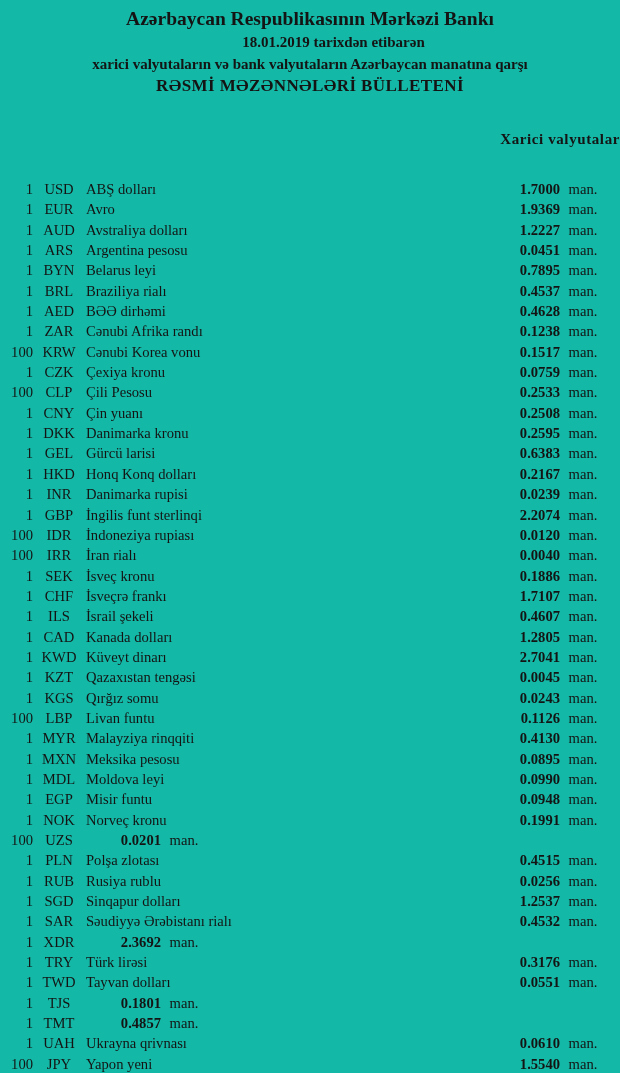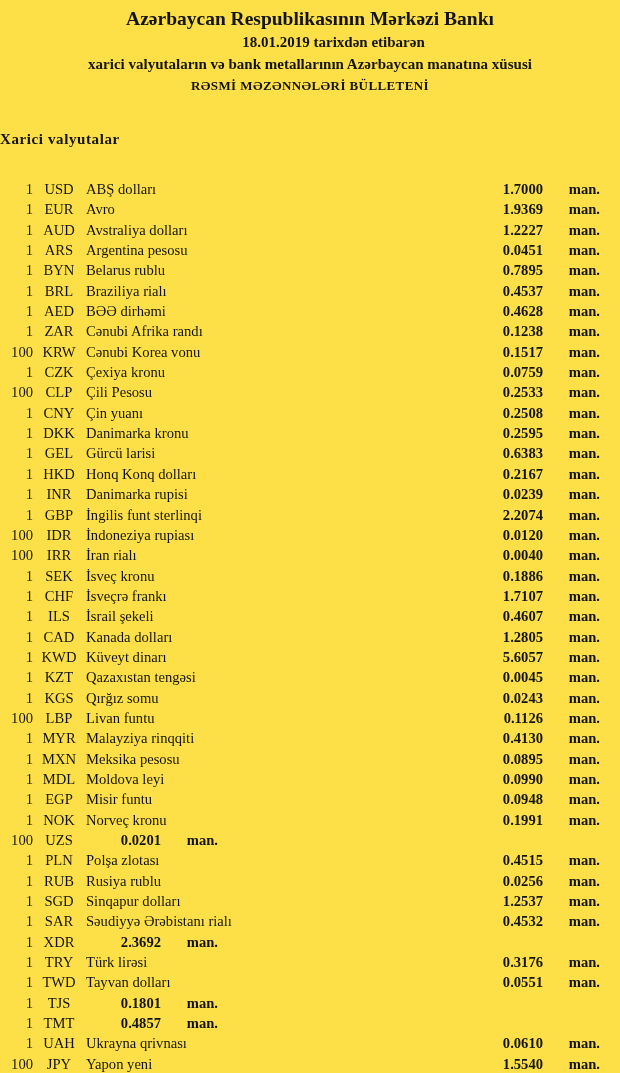--- a/index.html
+++ b/index.html
@@ -4,21 +4,21 @@
 <style>
   html, body {
     margin: 0;
     padding: 0;
     background: #ffffff;
   }
   .page {
     position: relative;
     width: 620px;
     height: 1073px;
-    background: #fde047;
+    background: #14b8a6;
     color: #141414;
     font-family: "Liberation Serif", "DejaVu Serif", serif;
     overflow: hidden;
   }
   .header {
     padding-top: 7px;
     text-align: center;
   }
   .title {
     font-size: 19.5px;
@@ -30,28 +30,28 @@
     font-weight: bold;
     line-height: 22px;
     padding-left: 47px;
   }
   .subtitle-line {
     font-size: 15px;
     font-weight: bold;
     line-height: 22px;
   }
   .bulletin-title {
-    font-size: 13px;
+    font-size: 17px;
     font-weight: bold;
     line-height: 22px;
     letter-spacing: 0.4px;
   }
   .section-title {
     margin-top: 33px;
-    text-align: left;
+    text-align: right;
     font-size: 15px;
     font-weight: bold;
     letter-spacing: 0.6px;
     line-height: 18px;
   }
   .rates-table {
     margin-top: 3px;
   }
   .row {
     display: flex;
@@ -80,34 +80,33 @@
     overflow: hidden;
   }
   .col-rate {
     width: 80px;
     text-align: right;
     font-weight: bold;
     flex: 0 0 auto;
   }
   .col-unit {
     width: 34px;
-    margin-left: 23px;
-    text-align: right;
+    margin-left: 6px;
+    text-align: center;
     flex: 0 0 auto;
-    font-weight: bold;
   }
 </style>
 </head>
 <body>
 
 <div class="page">
   <div class="header">
     <div class="title">Azərbaycan Respublikasının Mərkəzi Bankı</div>
     <div class="date-line">18.01.2019 tarixdən etibarən</div>
-    <div class="subtitle-line">xarici valyutaların və bank metallarının Azərbaycan manatına xüsusi</div>
+    <div class="subtitle-line">xarici valyutaların və bank valyutaların Azərbaycan manatına qarşı</div>
     <div class="bulletin-title">RƏSMİ MƏZƏNNƏLƏRİ BÜLLETENİ</div>
   </div>
 
   <div class="section-title">Xarici valyutalar</div>
 
   <div class="rates-table" id="rates-table">
       <div class="row">
         <span class="col-qty">1</span>
         <span class="col-code">USD</span>
         <span class="col-name">ABŞ dolları</span>
@@ -131,21 +130,21 @@
       <div class="row">
         <span class="col-qty">1</span>
         <span class="col-code">ARS</span>
         <span class="col-name">Argentina pesosu</span>
         <span class="col-rate">0.0451</span>
         <span class="col-unit">man.</span>
       </div>
       <div class="row">
         <span class="col-qty">1</span>
         <span class="col-code">BYN</span>
-        <span class="col-name">Belarus rublu</span>
+        <span class="col-name">Belarus leyi</span>
         <span class="col-rate">0.7895</span>
         <span class="col-unit">man.</span>
       </div>
       <div class="row">
         <span class="col-qty">1</span>
         <span class="col-code">BRL</span>
         <span class="col-name">Braziliya rialı</span>
         <span class="col-rate">0.4537</span>
         <span class="col-unit">man.</span>
       </div>
@@ -265,21 +264,21 @@
         <span class="col-qty">1</span>
         <span class="col-code">CAD</span>
         <span class="col-name">Kanada dolları</span>
         <span class="col-rate">1.2805</span>
         <span class="col-unit">man.</span>
       </div>
       <div class="row">
         <span class="col-qty">1</span>
         <span class="col-code">KWD</span>
         <span class="col-name">Küveyt dinarı</span>
-        <span class="col-rate">5.6057</span>
+        <span class="col-rate">2.7041</span>
         <span class="col-unit">man.</span>
       </div>
       <div class="row">
         <span class="col-qty">1</span>
         <span class="col-code">KZT</span>
         <span class="col-name">Qazaxıstan tengəsi</span>
         <span class="col-rate">0.0045</span>
         <span class="col-unit">man.</span>
       </div>
       <div class="row">

